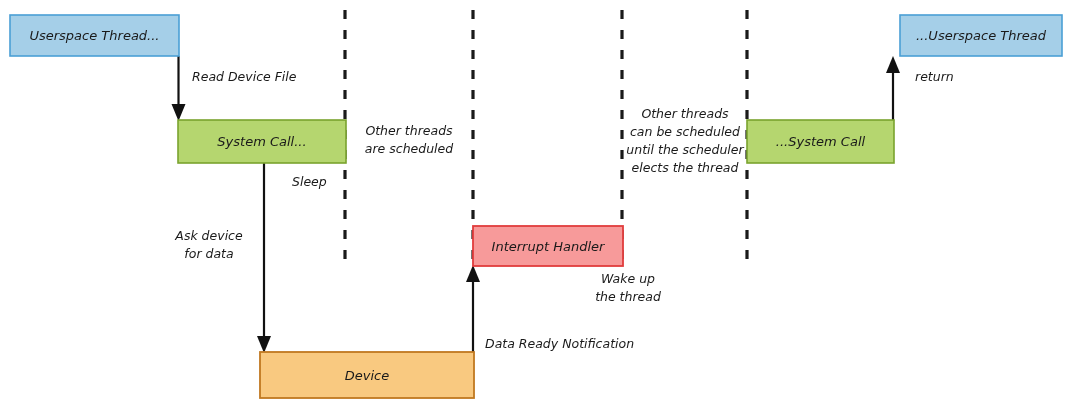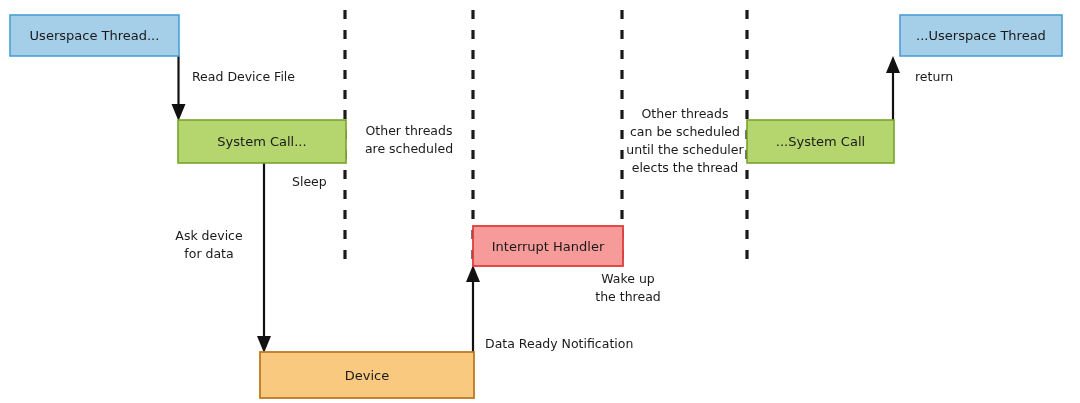--- a/index.html
+++ b/index.html
@@ -9,20 +9,21 @@
   }
   body {
     font-family: "DejaVu Sans", sans-serif;
   }
   #diagram-root {
     position: relative;
     width: 1080px;
     height: 403px;
     background: #ffffff;
     overflow: hidden;
+    font-style: italic;
   }
   #diagram-svg {
     position: absolute;
     top: 0;
     left: 0;
     width: 1080px;
     height: 403px;
   }
   .box-label {
     font-family: "DejaVu Sans", sans-serif;

